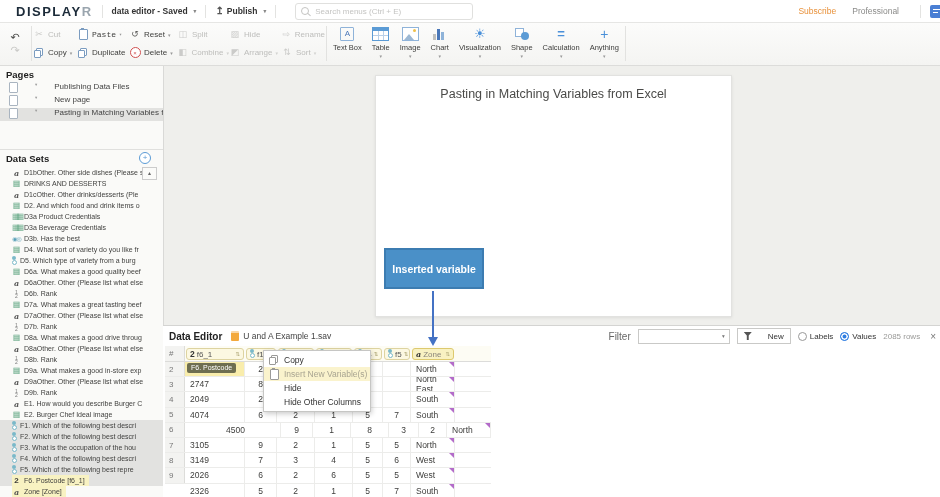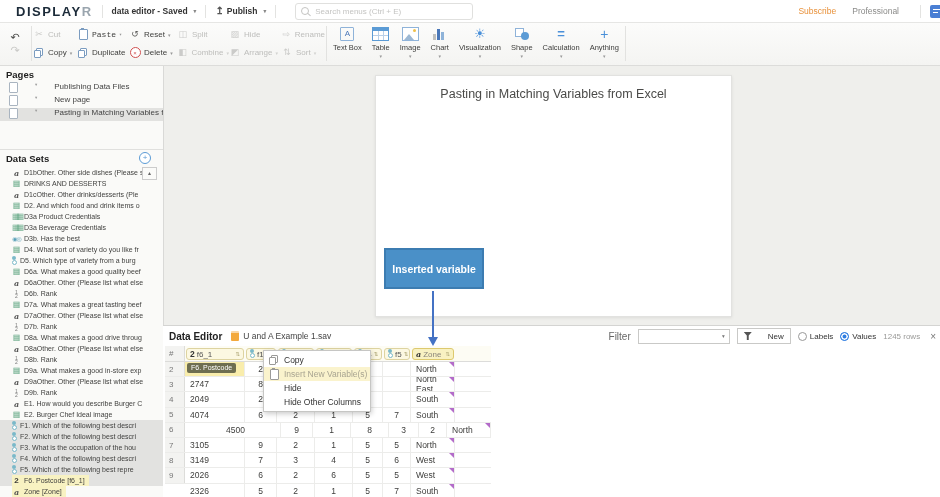--- a/index.html
+++ b/index.html
@@ -540,21 +540,21 @@
         <span>New</span>
       </div>
       <div class="radioitem">
         <span class="radio"></span>
         <span class="rlabel">Labels</span>
       </div>
       <div class="radioitem">
         <span class="radio on"></span>
         <span class="rlabel">Values</span>
       </div>
-      <span class="rowcount">1245 rows</span>
+      <span class="rowcount">2085 rows</span>
       <span class="closex">×</span>
     </div>
   </div>
   <div class="tablewrap">
     <div class="throw" id="thead">
         <div class="th thnum" style="width: 20px;">
           <span>#</span>
         </div>
         <div class="th" style="width: 60px;">
           <div class="tab">

